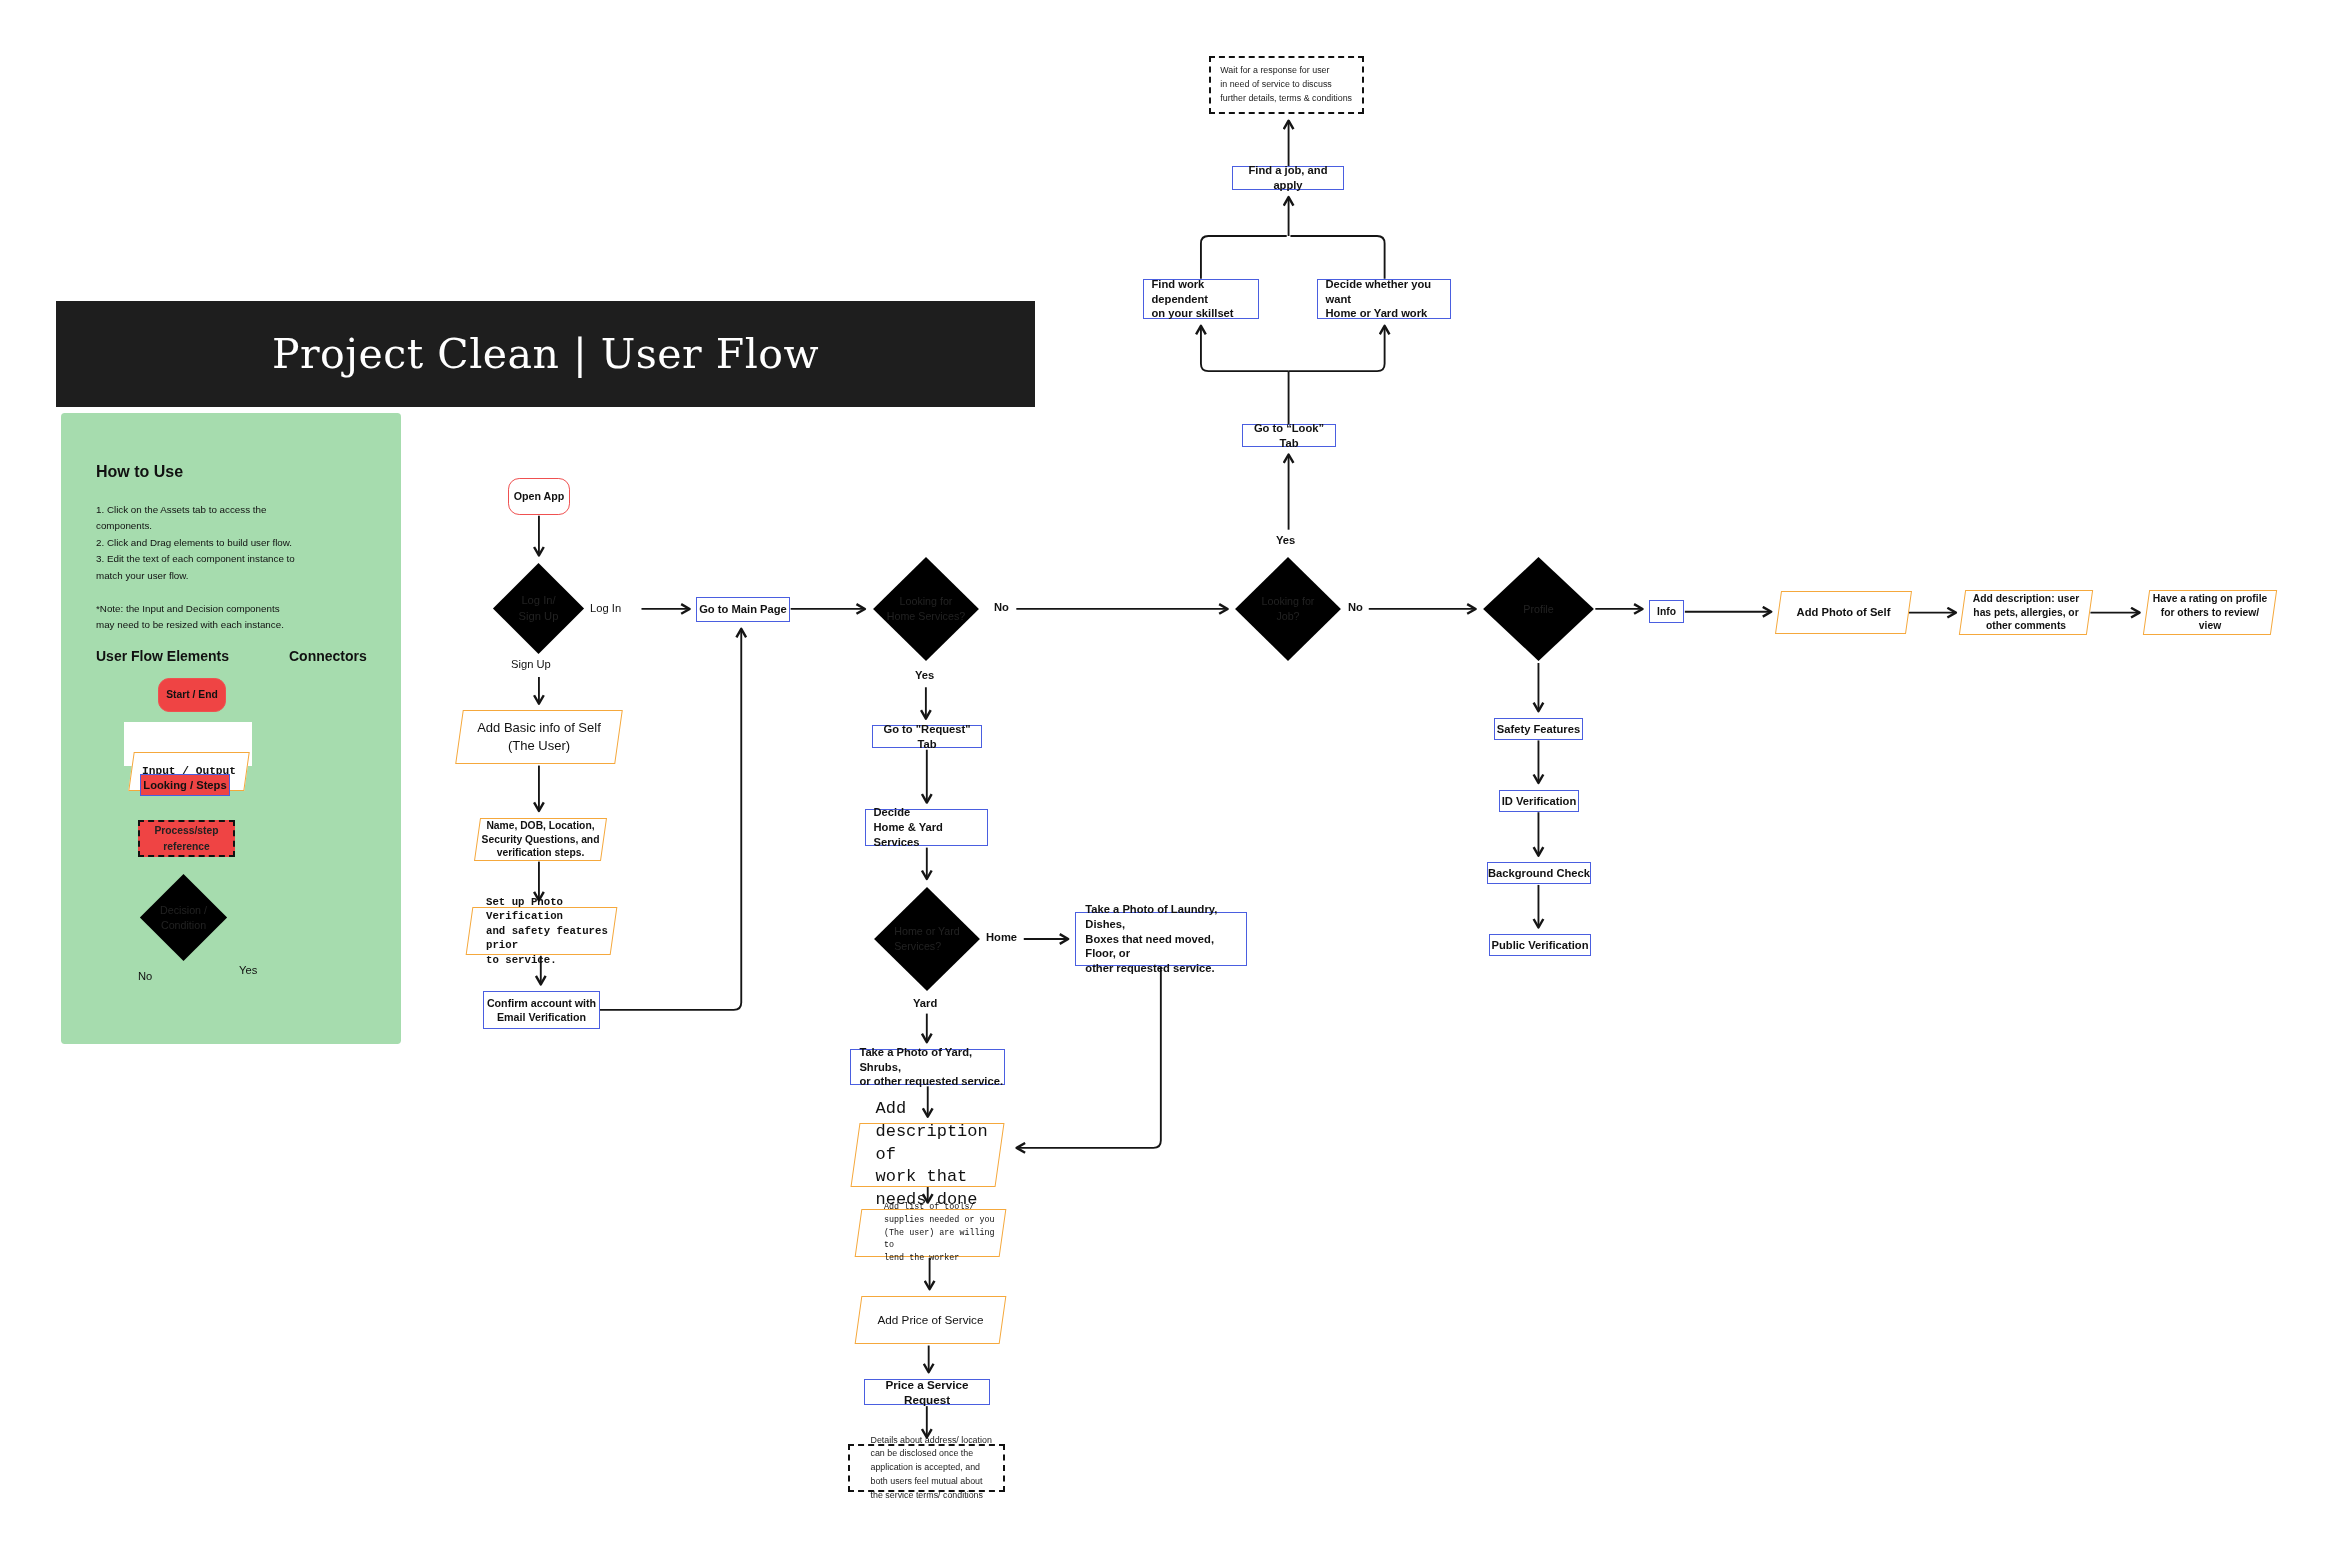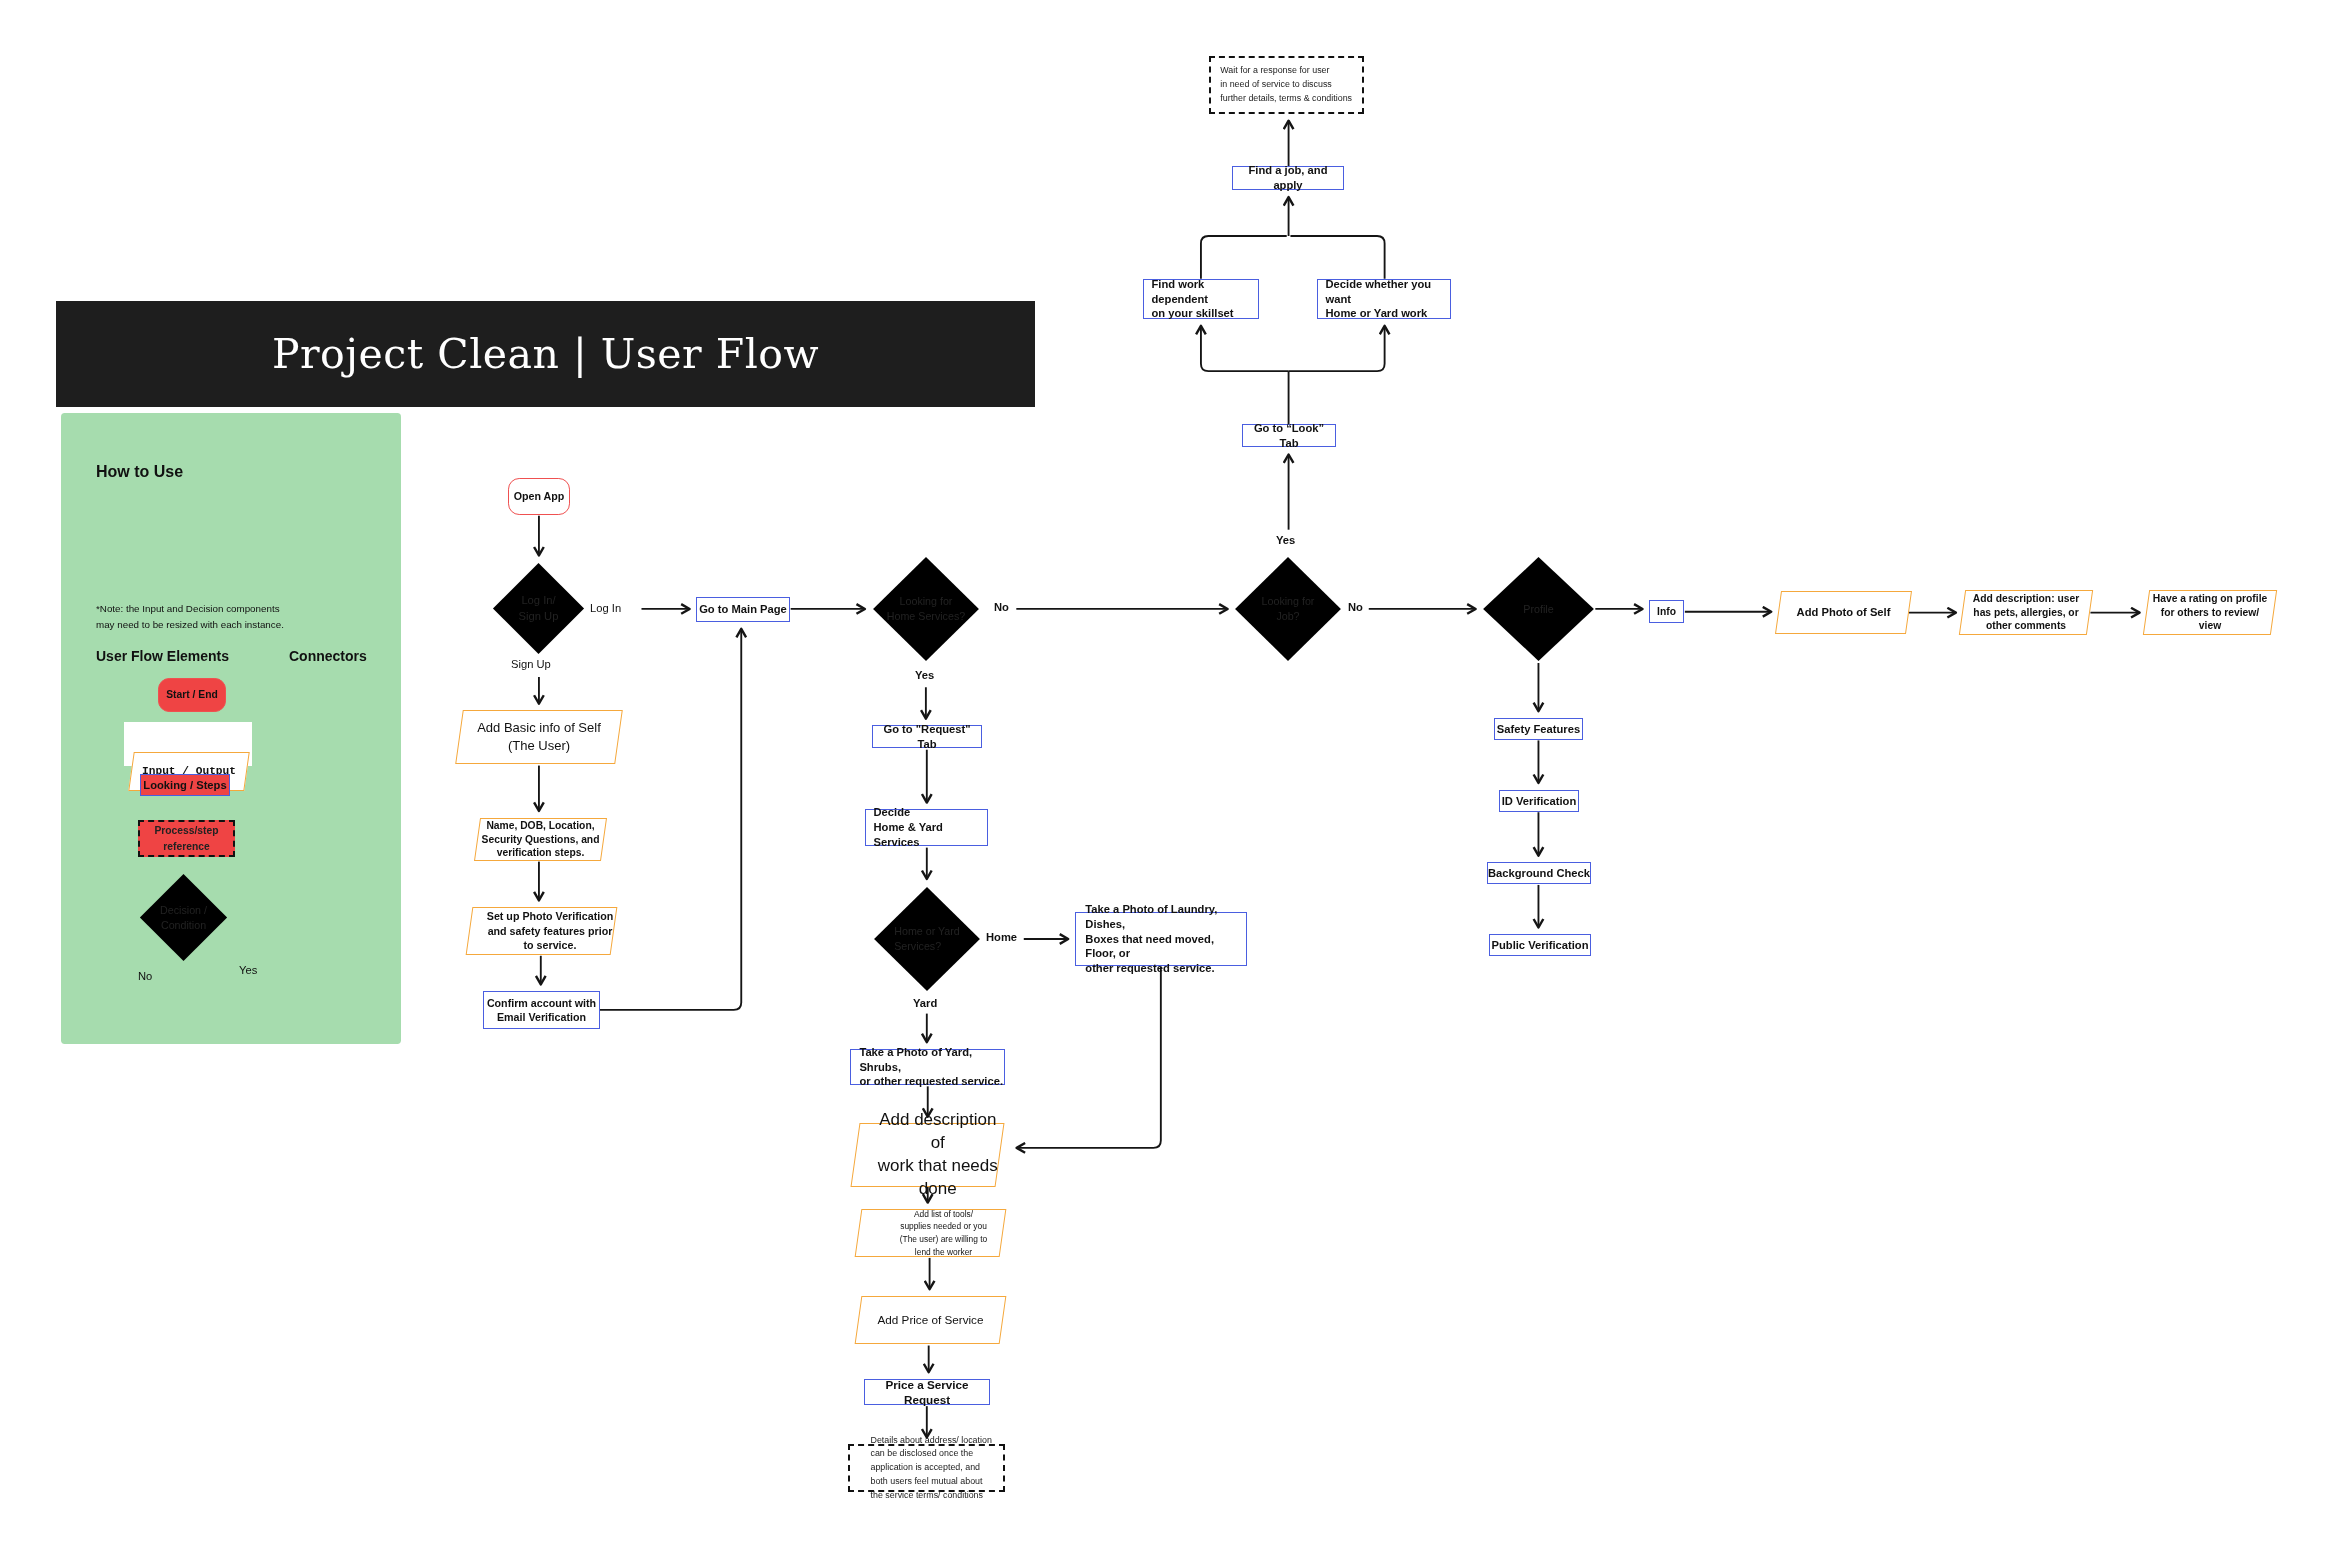--- a/index.html
+++ b/index.html
@@ -24,21 +24,21 @@
         text-align:center;background:#fff;border:1.9px solid #4a5ee0;font-size:11.2px;font-weight:bold;
         white-space:pre-line;line-height:1.32;z-index:2;color:#111;}
   .red{border-color:#ef5050;border-radius:11.2px;}
   .dashedbox{border:2.3px dashed #111;font-weight:normal;font-size:8.9px;line-height:1.55;color:#222;}
   .left{justify-content:flex-start;text-align:left;}
 
   .para{position:absolute;box-sizing:border-box;display:flex;align-items:center;justify-content:center;
         text-align:center;font-size:11.2px;font-weight:bold;white-space:pre-line;line-height:1.35;z-index:2;background:transparent;}
   .para .bg{position:absolute;inset:0;background:#fff;border:1.9px solid #f5a83c;transform:skewX(-8deg);}
   .para .lbl{position:relative;z-index:1;width:100%;}
-  .para.left .lbl{text-align:center;}
+  .para.left .lbl{text-align:left;font-family:Liberation Mono, monospace;}
 
   .diamond{position:absolute;z-index:2;display:flex;align-items:center;justify-content:center;
            text-align:center;font-size:10.7px;font-weight:normal;white-space:pre-line;line-height:1.4;color:#222;}
   .diamond svg{position:absolute;inset:0;width:100%;height:100%;}
   .diamond .lbl{position:relative;z-index:1;}
   .diamond .lbl.tl{text-align:left;}
 
   .elabel{position:absolute;z-index:3;font-size:11.2px;font-weight:bold;color:#111;white-space:nowrap;}
   .elabel.reg{font-weight:normal;}
 
@@ -104,20 +104,25 @@
       <path class="dash" d="M 325 918 H 379 Q 387 918 387 926 V 964" marker-end="url(#arr)"></path>
     </g>
   </svg>
 
   <div class="titlebar">
     <span>Project Clean | User Flow</span>
   </div>
 
   <div class="panel">
     <div class="h1">How to Use</div>
+    <div class="steps">1. Click on the Assets tab to access the
+components.
+2. Click and Drag elements to build user flow.
+3. Edit the text of each component instance to
+match your user flow.</div>
     <div class="note">*Note: the Input and Decision components
 may need to be resized with each instance.</div>
     <div class="h2a">User Flow Elements</div>
     <div class="h2b">Connectors</div>
   </div>
 
   <div class="legend-item red node" style="left:158px;top:678px;width:68px;height:34px;font-size:10.3px;">
     <span>Start / End</span>
   </div>
   <div class="backing" style="left:124px;top:722px;width:128px;height:44px;"></div>

